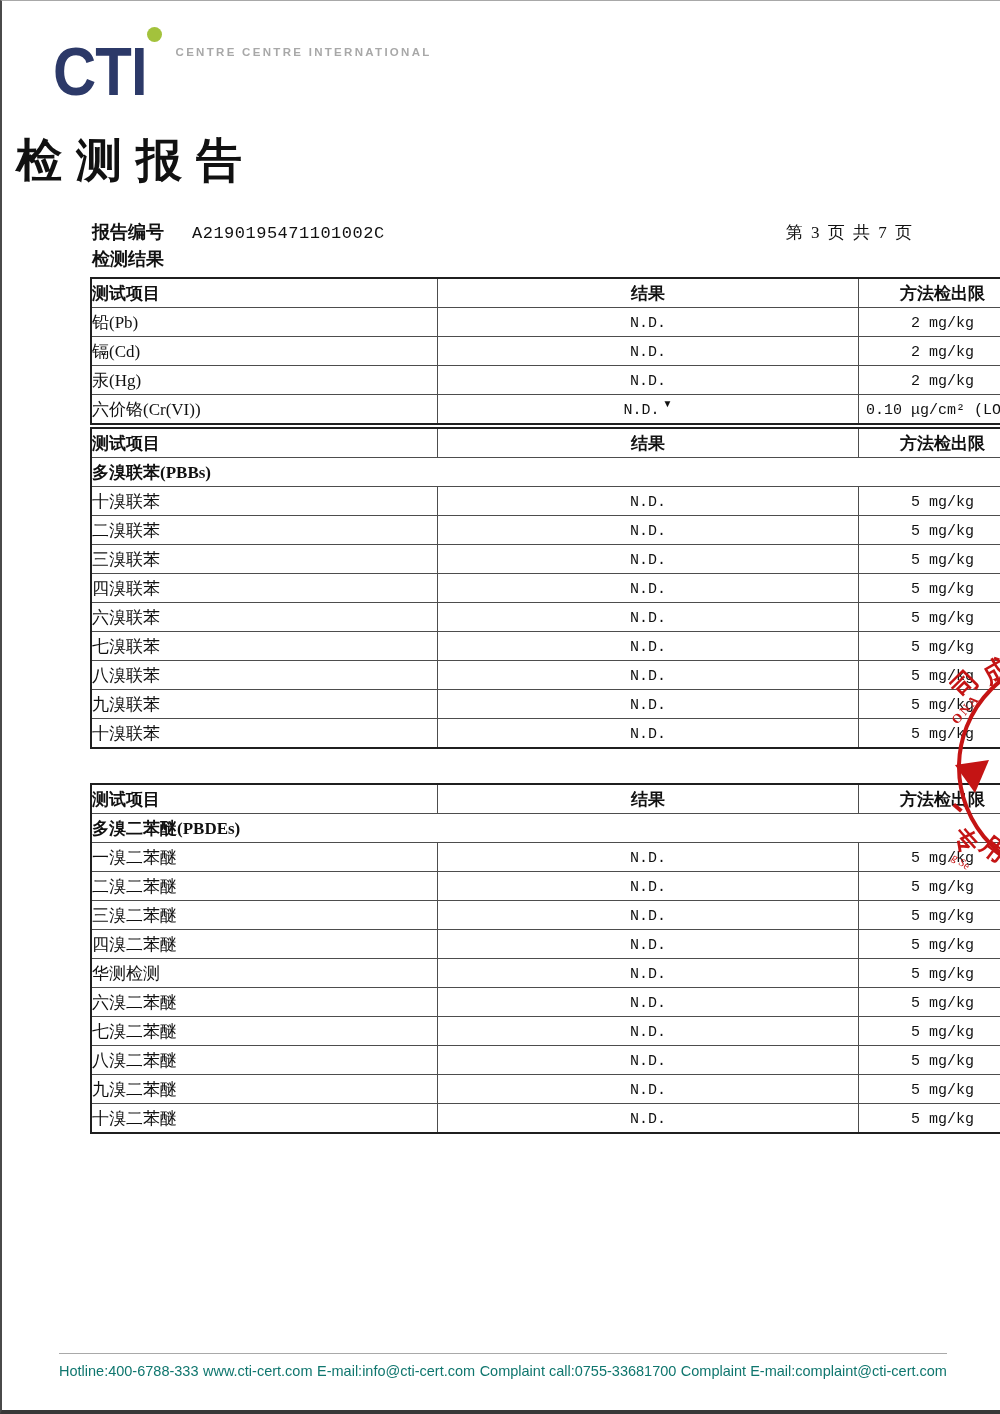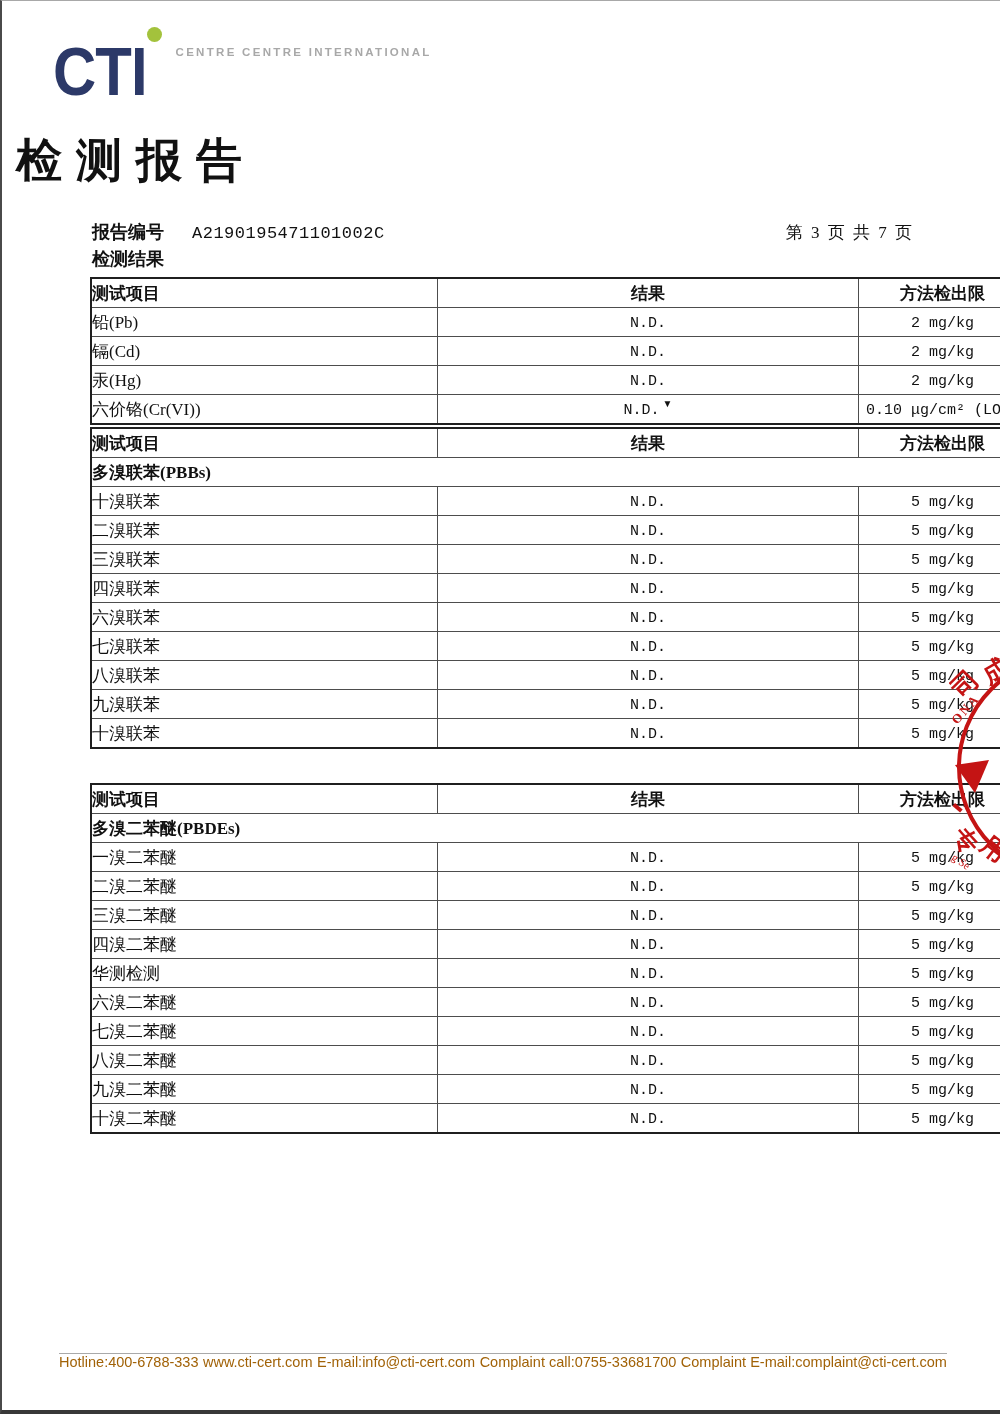--- a/index.html
+++ b/index.html
@@ -48,23 +48,23 @@
   th.c1,td.c1{text-align:left;padding-left:8px;}
   th.c2,td.c2,th.c3,td.c3{text-align:center;}
   table.report th{font-weight:700;}
   td.group-cell{font-weight:700;padding-left:8px;text-align:left;}
   .val{font-family:"Liberation Mono",monospace;font-size:15px;letter-spacing:0;}
   sup.marker{font-size:10px;vertical-align:super;line-height:0;margin-left:3px;}
   
   .stamp{position:absolute;left:947px;top:646px;width:240px;height:240px;pointer-events:none;}
   
   .footer{
-    position:absolute;left:57px;top:1352px;width:888px;border-top:1px solid #a9a9a9;
+    position:absolute;left:57px;top:1352px;width:888px;border-top:1px solid #a9a9a9;padding-top:9px;
     display:flex;justify-content:space-between;
-    font-family:"Liberation Sans",sans-serif;font-size:14.5px;color:#a16207;white-space:nowrap;
+    font-family:"Liberation Sans",sans-serif;font-size:14.5px;color:#0f766e;white-space:nowrap;
   }
 </style>
 </head>
 <body>
 
 <div class="page">
 
   <div class="logo">
     <div class="cti-wrap">
       <span class="cti-text">CTI</span>

